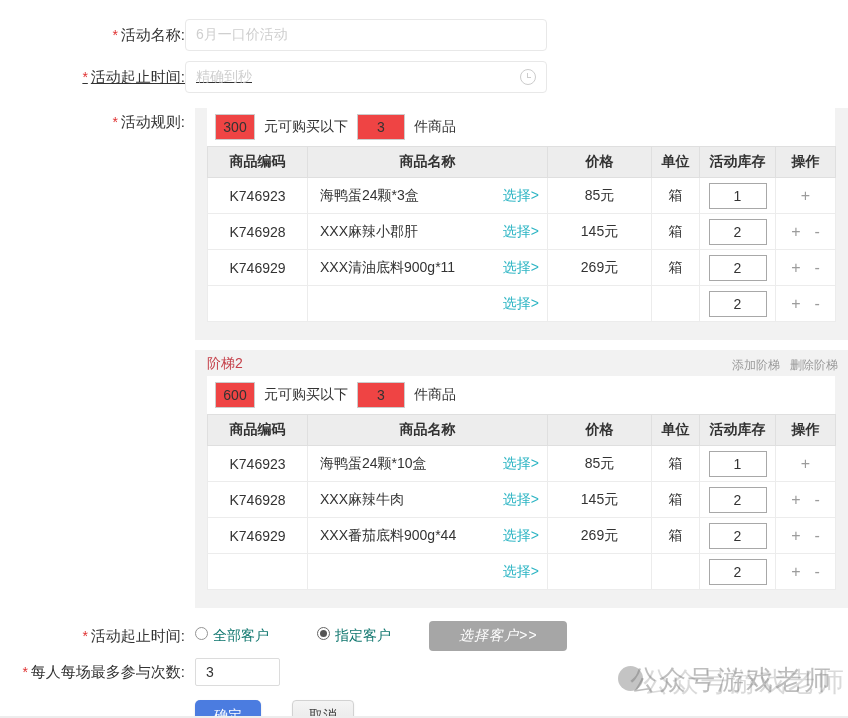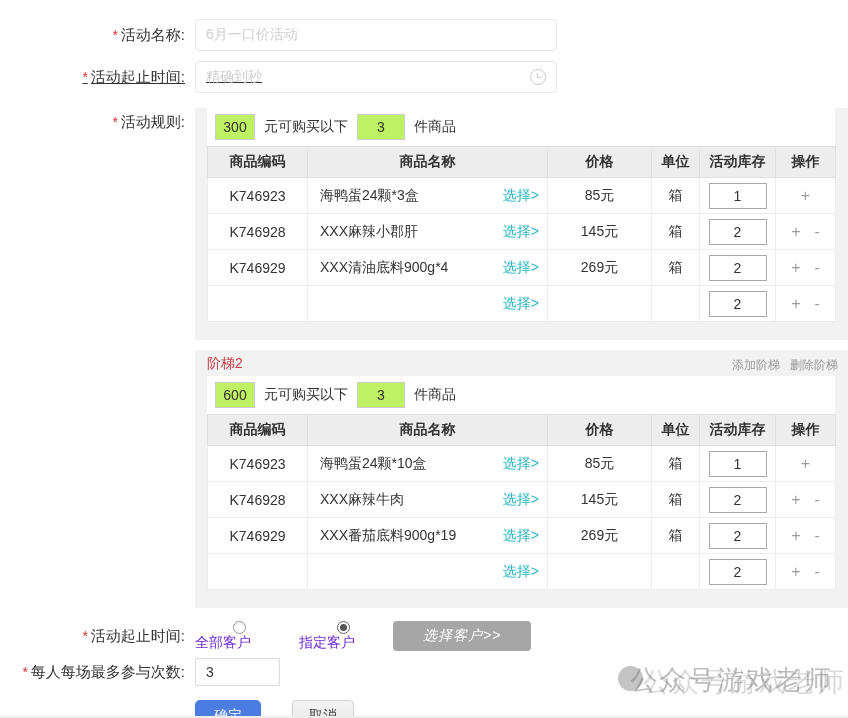--- a/index.html
+++ b/index.html
@@ -6,57 +6,57 @@
   body{
     width:848px;height:718px;background:#fff;position:relative;overflow:hidden;
     font-family:"Liberation Sans","DejaVu Sans",sans-serif;color:#333;
   }
   .form-row{display:flex;align-items:center;}
   .label{width:185px;text-align:right;font-size:15px;color:#333;flex-shrink:0;white-space:nowrap;}
   .req{color:#e03131;margin-right:3px;font-size:14px;}
 
   
   .text-input{
-    position:relative;margin-left:10px;width:340px;height:30px;
+    position:relative;width:340px;height:30px;
     border:1px solid #e8e8e8;border-radius:4px;background:#fff;
     display:flex;align-items:center;padding:0 10px;font-size:14px;color:#cfcfcf;
   }
   .row-name{height:34px;padding-top:18px;}
   .row-time{margin-top:10px;height:30px;text-decoration:underline;}
   .clock{position:absolute;right:10px;top:7px;width:14px;height:14px;border:1px solid #cccccc;border-radius:50%;}
   .clock::before{content:"";position:absolute;left:6px;top:3px;width:1px;height:5px;background:#ccc;}
   .clock::after{content:"";position:absolute;left:6px;top:7px;width:4px;height:1px;background:#ccc;}
 
   
   .row-rules{margin-top:16px;align-items:flex-start;}
   .row-rules .label{padding-top:5px;}
   .tiers-col{flex:1;margin-left:10px;display:flex;flex-direction:column;gap:10px;min-width:0;}
   .tier{background:#f2f2f2;}
   .tier-head{display:flex;justify-content:space-between;align-items:center;padding:5px 10px 3px 12px;height:18px;}
   .tier-title{color:#c5404a;font-size:14px;}
   .tier-links a{color:#9a9a9a;font-size:12px;text-decoration:none;margin-left:10px;}
   .tier-body{background:#fff;margin:0 13px 0 12px;}
   .tier{padding-bottom:18px;}
   .qty-row{display:flex;align-items:center;gap:9px;padding:6px 8px;height:26px;font-size:14px;}
-  .small-input{height:24px;border:1px solid #ccc;background:#bef264;display:flex;align-items:center;justify-content:center;font-size:14px;color:#333;}
+  .small-input{height:24px;border:1px solid #ccc;background:#ef4444;display:flex;align-items:center;justify-content:center;font-size:14px;color:#333;}
   .small-input.amount{width:38px;}
   .small-input.count{width:46px;}
 
   table.grid-table{width:100%;border-collapse:collapse;table-layout:fixed;font-size:14px;color:#333;}
   .grid-table th{background:#ededed;height:28px;font-weight:bold;border:1px solid #dfdfdf;font-size:14px;}
   .grid-table td{height:35px;border:1px solid #ececec;text-align:center;padding:0;}
   .name-wrap{display:flex;align-items:center;justify-content:space-between;padding:0 8px 0 12px;}
   .pname{text-align:left;overflow:hidden;white-space:nowrap;}
   .select-link{color:#2db5c4;text-decoration:none;font-size:14px;flex-shrink:0;}
   .stock-box{width:56px;height:24px;border:1px solid #a8a8a8;background:#fff;margin:0 auto;display:flex;align-items:center;justify-content:center;font-size:14px;}
   .ops-cell .op{color:#9c9c9c;font-size:16px;margin:0 7px;display:inline-block;}
 
   
   .row-customers{margin-top:14px;height:28px;}
-  .radio-opt{display:flex;align-items:flex-end;font-size:14px;color:#6d28d9;flex-direction:column;}
+  .radio-opt{display:flex;align-items:flex-start;font-size:14px;color:#0f766e;}
   .radio-opt.first{margin-left:10px;}
   .radio-opt.second{margin-left:48px;}
   .radio{width:13px;height:13px;border:1px solid #949494;border-radius:50%;background:#fff;margin-right:5px;position:relative;box-sizing:border-box;}
   .radio.selected{border-color:#666;}
   .radio.selected::after{content:"";position:absolute;left:2px;top:2px;right:2px;bottom:2px;background:#555;border-radius:50%;}
   .select-customers-btn{margin-left:38px;background:#a6a6a6;color:#fff;border:none;border-radius:4px;font-size:14px;padding:6px 30px;letter-spacing:1px;font-family:inherit;font-style:italic;}
 
   
   .row-times{margin-top:8px;height:28px;}
   .times-input{margin-left:10px;width:73px;height:26px;border:1px solid #dcdcdc;border-radius:2px;display:flex;align-items:center;padding-left:10px;font-size:14px;color:#333;background:#fff;}
@@ -154,21 +154,21 @@
     <td>
                     <div class="stock-box">2</div>
                   </td>
     <td class="ops-cell"><span class="op">+</span><span class="op">-</span></td>
   </tr>
 
   <tr>
     <td>K746929</td>
     <td>
       <div class="name-wrap">
-        <span class="pname">XXX清油底料900g*4</span>
+        <span class="pname">XXX清油底料900g*11</span>
         <a href="#" class="select-link">选择&gt;</a>
       </div>
     </td>
     <td>269元</td>
     <td>箱</td>
     <td>
                     <div class="stock-box">2</div>
                   </td>
     <td class="ops-cell"><span class="op">+</span><span class="op">-</span></td>
   </tr>
@@ -254,21 +254,21 @@
     <td>
                     <div class="stock-box">2</div>
                   </td>
     <td class="ops-cell"><span class="op">+</span><span class="op">-</span></td>
   </tr>
 
   <tr>
     <td>K746929</td>
     <td>
       <div class="name-wrap">
-        <span class="pname">XXX番茄底料900g*19</span>
+        <span class="pname">XXX番茄底料900g*44</span>
         <a href="#" class="select-link">选择&gt;</a>
       </div>
     </td>
     <td>269元</td>
     <td>箱</td>
     <td>
                     <div class="stock-box">2</div>
                   </td>
     <td class="ops-cell"><span class="op">+</span><span class="op">-</span></td>
   </tr>

